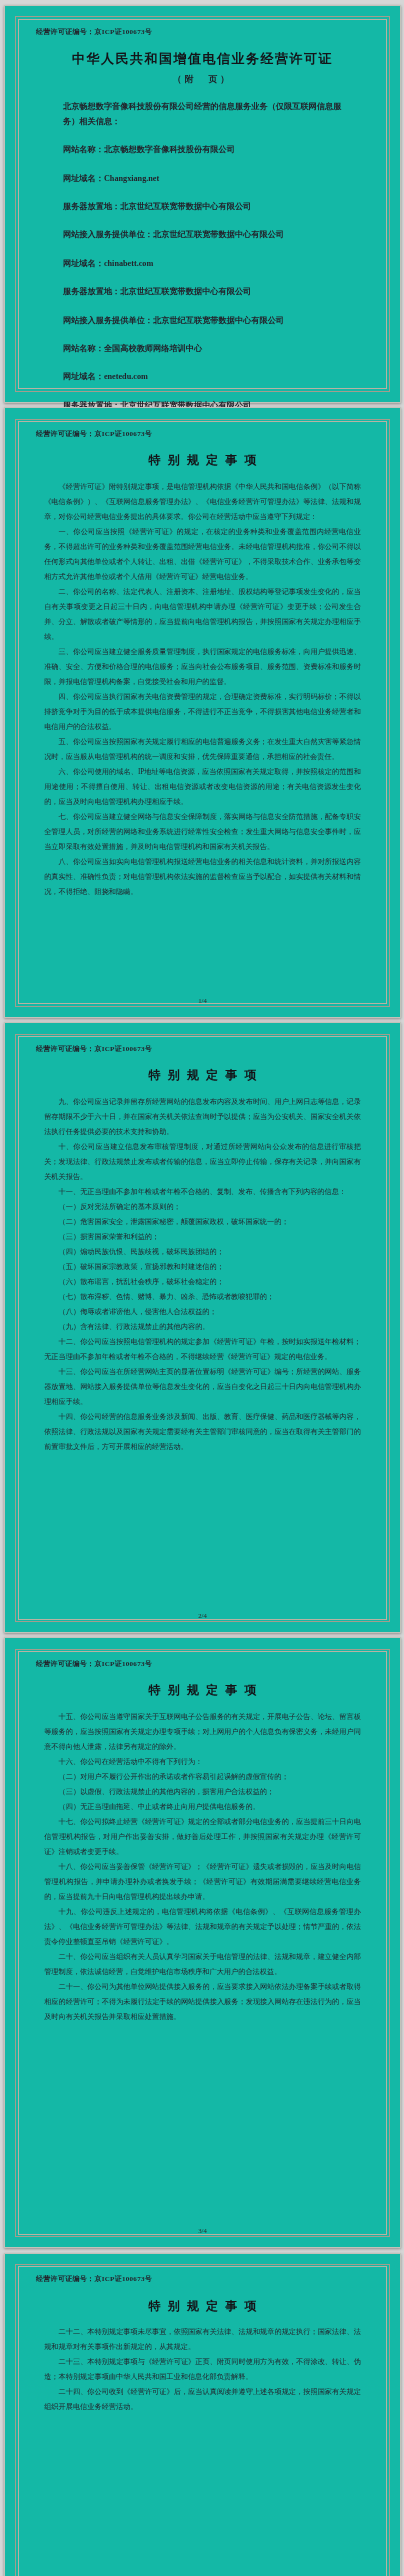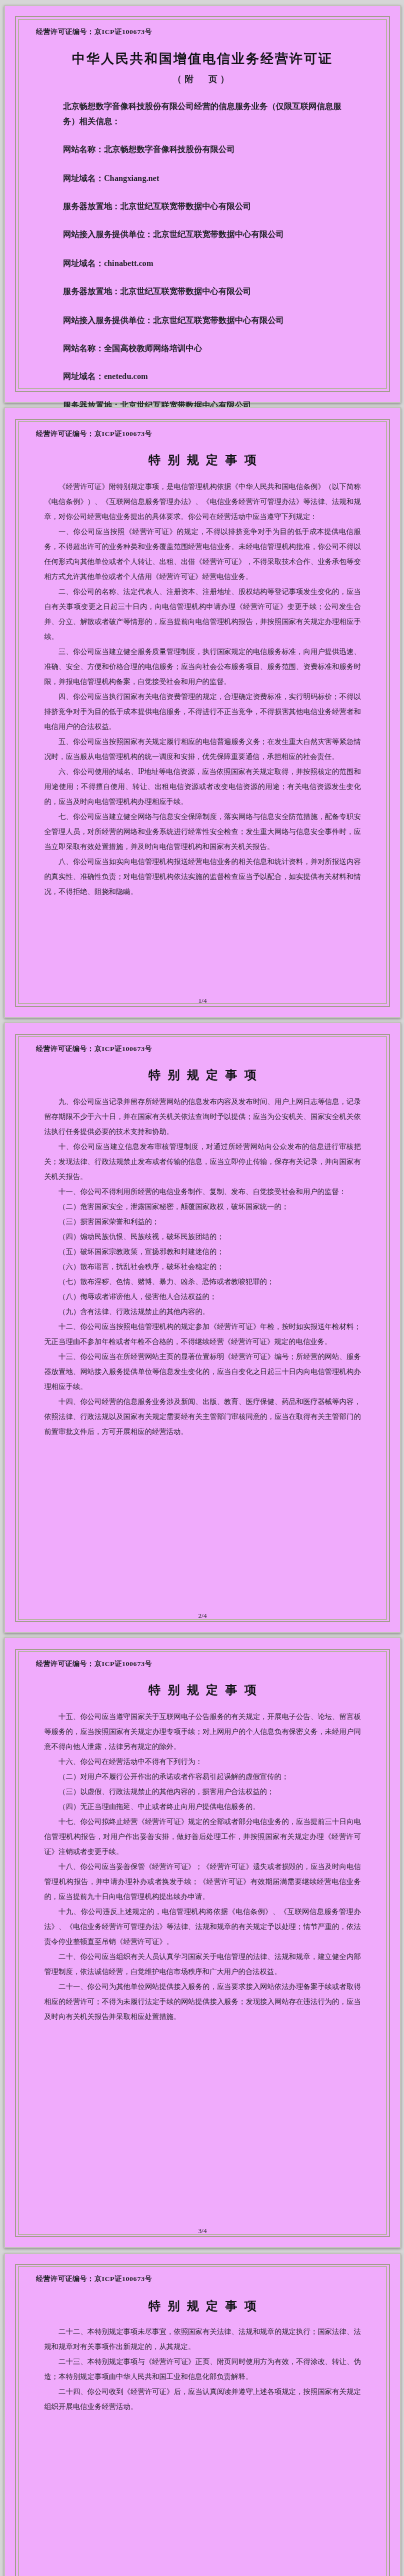--- a/index.html
+++ b/index.html
@@ -12,21 +12,21 @@
   }
   .canvas {
     width: 405px;
     padding: 5.2px 4.1px 9.8px;
     display: flex;
     flex-direction: column;
     gap: 4.1px;
   }
   .sheet {
     position: relative;
-    background: #f0abfc;
+    background: #14b8a6;
     border: 0.5px solid #c2c2ba;
     box-shadow: 0 0.5px 2.6px rgba(0,0,0,.35);
   }
   .sheet.p1 { height: 398px; }
   .sheet.sp { height: 611px; }
   .frame {
     position: absolute;
     inset: 10.3px;
     border: 1px solid #a39d8d;
     pointer-events: none;
@@ -136,21 +136,21 @@
 
   <section class="sheet sp">
     <div class="frame"></div>
     <div class="content">
       <div class="serial">
         <span>经营许可证编号：</span><span>京ICP证100673号</span>
       </div>
       <h2 class="title">特别规定事项</h2>
       <div class="bodytext">
           <p>《经营许可证》附特别规定事项，是电信管理机构依据《中华人民共和国电信条例》（以下简称《电信条例》）、《互联网信息服务管理办法》、《电信业务经营许可管理办法》等法律、法规和规章，对你公司经营电信业务提出的具体要求。你公司在经营活动中应当遵守下列规定：</p>
-          <p>一、你公司应当按照《经营许可证》的规定，不得以排挤竞争对手为目的低于成本提供电信服务，不得超出许可的业务种类和业务覆盖范围经营电信业务。未经电信管理机构批准，你公司不得以任何形式向其他单位或者个人转让、出租、出借《经营许可证》，不得采取技术合作、业务承包等变相方式允许其他单位或者个人借用《经营许可证》经营电信业务。</p>
+          <p>一、你公司应当按照《经营许可证》的规定，在核定的业务种类和业务覆盖范围内经营电信业务，不得超出许可的业务种类和业务覆盖范围经营电信业务。未经电信管理机构批准，你公司不得以任何形式向其他单位或者个人转让、出租、出借《经营许可证》，不得采取技术合作、业务承包等变相方式允许其他单位或者个人借用《经营许可证》经营电信业务。</p>
           <p>二、你公司的名称、法定代表人、注册资本、注册地址、股权结构等登记事项发生变化的，应当自有关事项变更之日起三十日内，向电信管理机构申请办理《经营许可证》变更手续；公司发生合并、分立、解散或者破产等情形的，应当提前向电信管理机构报告，并按照国家有关规定办理相应手续。</p>
           <p>三、你公司应当建立健全服务质量管理制度，执行国家规定的电信服务标准，向用户提供迅速、准确、安全、方便和价格合理的电信服务；应当向社会公布服务项目、服务范围、资费标准和服务时限，并报电信管理机构备案，自觉接受社会和用户的监督。</p>
           <p>四、你公司应当执行国家有关电信资费管理的规定，合理确定资费标准，实行明码标价；不得以排挤竞争对手为目的低于成本提供电信服务，不得进行不正当竞争，不得损害其他电信业务经营者和电信用户的合法权益。</p>
           <p>五、你公司应当按照国家有关规定履行相应的电信普遍服务义务；在发生重大自然灾害等紧急情况时，应当服从电信管理机构的统一调度和安排，优先保障重要通信，承担相应的社会责任。</p>
           <p>六、你公司使用的域名、IP地址等电信资源，应当依照国家有关规定取得，并按照核定的范围和用途使用；不得擅自使用、转让、出租电信资源或者改变电信资源的用途；有关电信资源发生变化的，应当及时向电信管理机构办理相应手续。</p>
           <p>七、你公司应当建立健全网络与信息安全保障制度，落实网络与信息安全防范措施，配备专职安全管理人员，对所经营的网络和业务系统进行经常性安全检查；发生重大网络与信息安全事件时，应当立即采取有效处置措施，并及时向电信管理机构和国家有关机关报告。</p>
           <p>八、你公司应当如实向电信管理机构报送经营电信业务的相关信息和统计资料，并对所报送内容的真实性、准确性负责；对电信管理机构依法实施的监督检查应当予以配合，如实提供有关材料和情况，不得拒绝、阻挠和隐瞒。</p>
         </div>
       <div class="pagenum">1/4</div>
     </div>
@@ -159,21 +159,22 @@
   <section class="sheet sp">
     <div class="frame"></div>
     <div class="content">
       <div class="serial">
         <span>经营许可证编号：</span><span>京ICP证100673号</span>
       </div>
       <h2 class="title">特别规定事项</h2>
       <div class="bodytext">
           <p>九、你公司应当记录并留存所经营网站的信息发布内容及发布时间、用户上网日志等信息，记录留存期限不少于六十日，并在国家有关机关依法查询时予以提供；应当为公安机关、国家安全机关依法执行任务提供必要的技术支持和协助。</p>
           <p>十、你公司应当建立信息发布审核管理制度，对通过所经营网站向公众发布的信息进行审核把关；发现法律、行政法规禁止发布或者传输的信息，应当立即停止传输，保存有关记录，并向国家有关机关报告。</p>
-          <p>十一、你公司不得利用所经营的电信业务制作、复制、发布、自觉接受社会和用户的监督：</p>
+          <p>十一、无正当理由不参加年检或者年检不合格的、复制、发布、传播含有下列内容的信息：</p>
+          <p>（一）反对宪法所确定的基本原则的；</p>
           <p>（二）危害国家安全，泄露国家秘密，颠覆国家政权，破坏国家统一的；</p>
           <p>（三）损害国家荣誉和利益的；</p>
           <p>（四）煽动民族仇恨、民族歧视，破坏民族团结的；</p>
           <p>（五）破坏国家宗教政策，宣扬邪教和封建迷信的；</p>
           <p>（六）散布谣言，扰乱社会秩序，破坏社会稳定的；</p>
           <p>（七）散布淫秽、色情、赌博、暴力、凶杀、恐怖或者教唆犯罪的；</p>
           <p>（八）侮辱或者诽谤他人，侵害他人合法权益的；</p>
           <p>（九）含有法律、行政法规禁止的其他内容的。</p>
           <p>十二、你公司应当按照电信管理机构的规定参加《经营许可证》年检，按时如实报送年检材料；无正当理由不参加年检或者年检不合格的，不得继续经营《经营许可证》规定的电信业务。</p>
           <p>十三、你公司应当在所经营网站主页的显著位置标明《经营许可证》编号；所经营的网站、服务器放置地、网站接入服务提供单位等信息发生变化的，应当自变化之日起三十日内向电信管理机构办理相应手续。</p>

